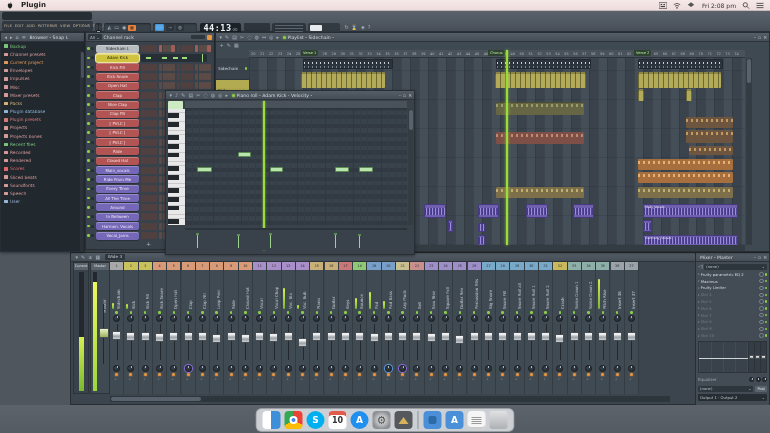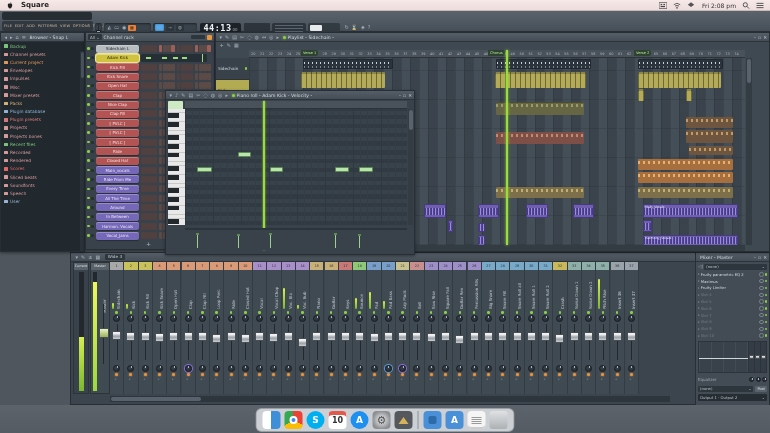--- a/index.html
+++ b/index.html
@@ -202,21 +202,21 @@
 </head>
 <body>
 
 <div id="screen">
 
   <div id="menubar" class="abs">
     <svg class="mb-ico" viewBox="0 0 10 12" style="margin-left:0">
         <path d="M5 3.2 C3 1.6 1.2 2.8 1.2 5.6 C1.2 8.6 3.2 11 5 11 C6.8 11 8.8 8.6 8.8 5.6 C8.8 2.8 7 1.6 5 3.2 Z" fill="#222"></path>
         <path d="M5.2 2.8 C5.2 1.6 6 .8 7 .6 C7 1.8 6.2 2.6 5.2 2.8 Z" fill="#222"></path>
       </svg>
-    <span class="appname">Square</span>
+    <span class="appname">Plugin</span>
     <span class="spacer"></span>
     <svg class="mb-ico" viewBox="0 0 10 8">
         <rect x="0" y="0" width="10" height="8" rx="1" fill="none" stroke="#444" stroke-width="1"></rect>
         <rect x="2" y="2" width="2" height="1.5" fill="#444"></rect>
         <rect x="5.5" y="2" width="2" height="1.5" fill="#444"></rect>
         <rect x="2" y="4.5" width="5.5" height="1.5" fill="#444"></rect>
       </svg>
     <svg class="mb-ico" viewBox="0 0 10 8">
         <path d="M1 3 A6 6 0 0 1 9 3 M2.5 4.8 A4 4 0 0 1 7.5 4.8 M4 6.4 A1.8 1.8 0 0 1 6 6.4" fill="none" stroke="#444" stroke-width="1"></path>
         <circle cx="5" cy="7.3" r=".7" fill="#444"></circle>

